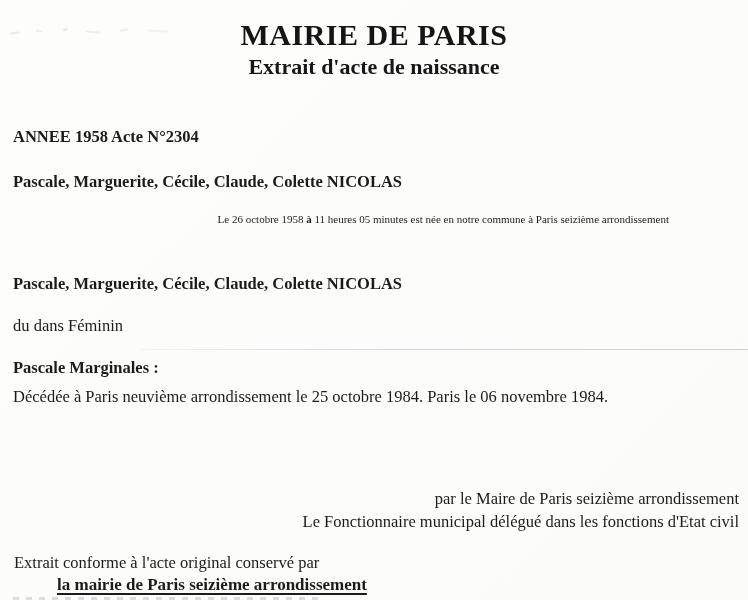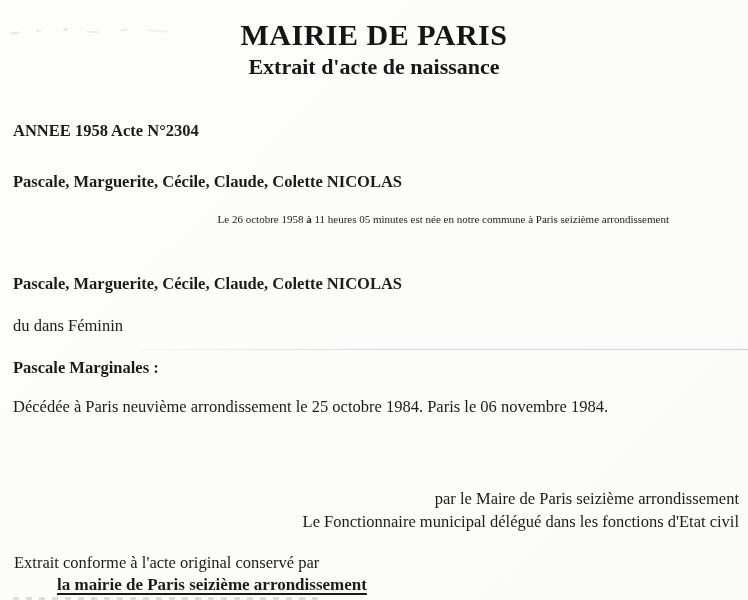--- a/index.html
+++ b/index.html
@@ -137,34 +137,34 @@
       <i></i>
       <i></i>
       <i></i>
   </div>
 
   <div class="header">
     <div class="doc-title">MAIRIE DE PARIS</div>
     <div class="doc-subtitle">Extrait d'acte de naissance</div>
   </div>
 
-  <div class="line bold" style="top:119px;font-family:Liberation Serif, serif;">ANNEE 1958 Acte N°2304</div>
+  <div class="line bold" style="top:125px;font-family:Liberation Serif, serif;">ANNEE 1958 Acte N°2304</div>
 
   <div class="line bold" style="top:170px;">Pascale, Marguerite, Cécile, Claude, Colette NICOLAS</div>
 
   <div class="para" style="top:208px;"><span>Le 26 octobre 1958 </span><span class="bold">à</span><span> 11 heures 05 minutes est née en notre commune à Paris seizième arrondissement</span></div>
 
   <div class="line bold" style="top:272px;">Pascale, Marguerite, Cécile, Claude, Colette NICOLAS</div>
 
   <div class="line" style="top:314px;">du dans Féminin</div>
 
   <div class="scan-hline"></div>
 
   <div class="line bold" style="top:356px;">Pascale Marginales :</div>
-  <div class="line" style="top:395px;">Décédée à Paris neuvième arrondissement le 25 octobre 1984. Paris le 06 novembre 1984.</div>
+  <div class="line" style="top:385px;">Décédée à Paris neuvième arrondissement le 25 octobre 1984. Paris le 06 novembre 1984.</div>
 
   <div class="signature-block">
     <div>par le Maire de Paris seizième arrondissement</div>
     <div>Le Fonctionnaire municipal délégué dans les fonctions d'Etat civil</div>
   </div>
 
   <div class="footer-line1">Extrait conforme à l'acte original conservé par</div>
   <div class="footer-line2">la mairie de Paris seizième arrondissement</div>
 
   <div class="scan-cutoff"></div>

